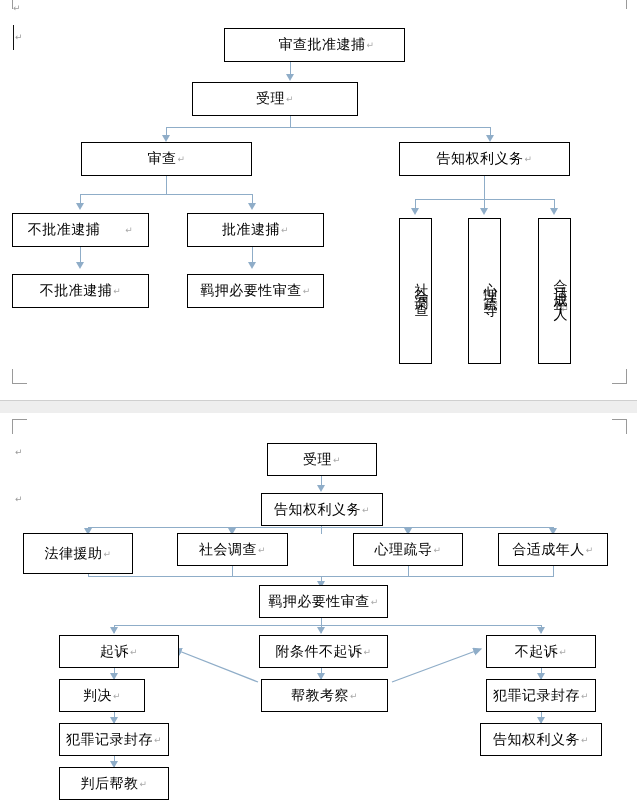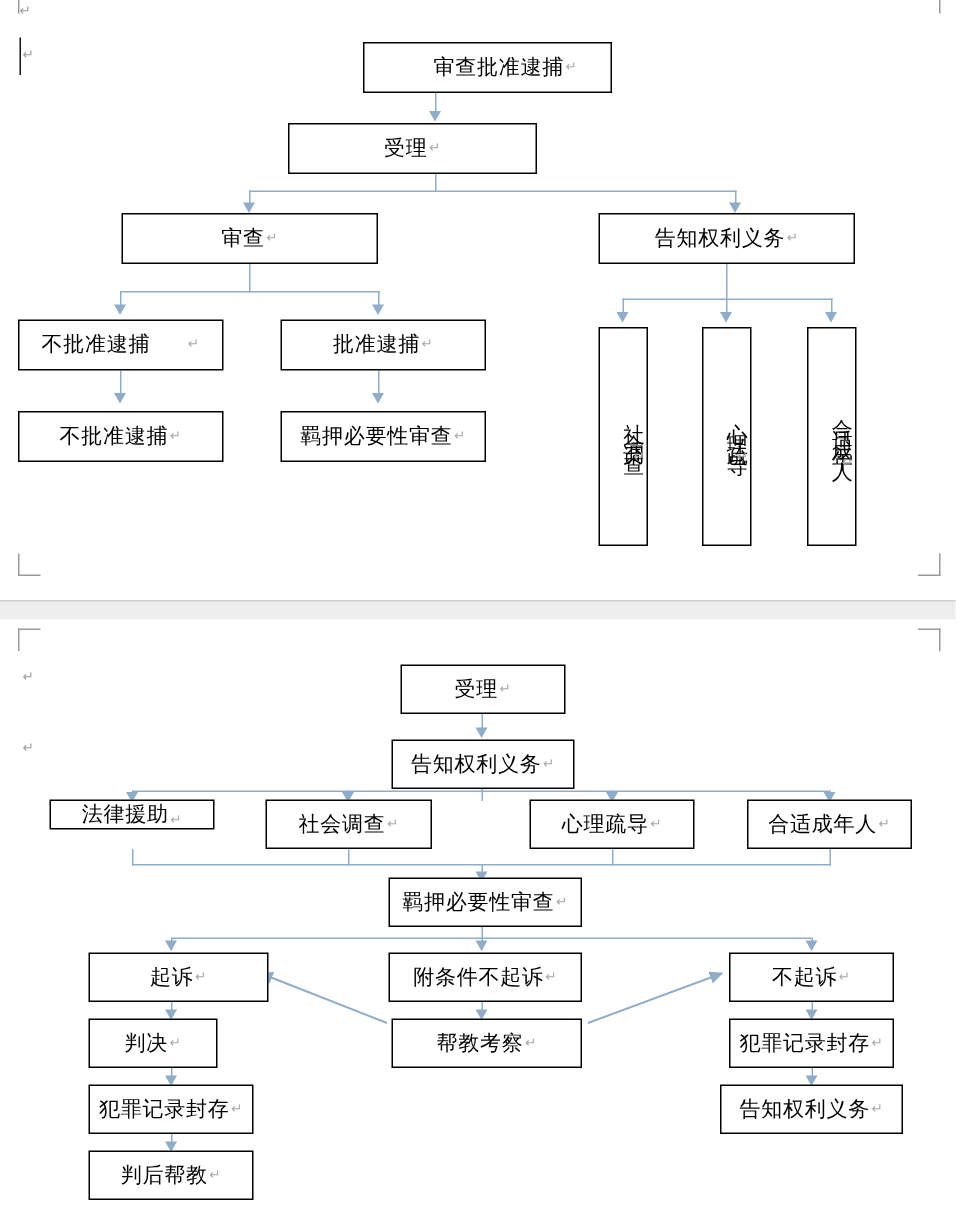--- a/index.html
+++ b/index.html
@@ -57,21 +57,21 @@
 
   <div class="crop tl" style="left:12px;top:-6px;"></div>
   <div class="crop tr" style="left:612px;top:-6px;"></div>
   <div class="crop bl" style="left:12px;top:369px;"></div>
   <div class="crop br" style="left:612px;top:369px;"></div>
 
   <div class="pilcrow" style="left:13px;top:4px;">↵</div>
   <div class="cursor" style="left:13px;top:25px;height:25px;"></div>
   <div class="pilcrow" style="left:15px;top:33px;">↵</div>
 
-  <div class="node" style="left:242px;top:28px;width:166px;height:34px;padding-left:24px;">
+  <div class="node" style="left:224px;top:28px;width:181px;height:34px;padding-left:24px;">
     <span>审查批准逮捕</span>
       <span class="mark">↵</span>
   </div>
 
   <div class="ln v" style="left:290px;top:62px;height:14px;"></div>
   <div class="arw down" style="left:286px;top:74px;"></div>
 
   <div class="node" style="left:192px;top:82px;width:166px;height:34px;">
     <span>受理</span>
       <span class="mark">↵</span>
@@ -172,21 +172,21 @@
   <div class="ln h" style="left:88px;top:527px;width:465px;"></div>
   <div class="ln v" style="left:88px;top:527px;height:7px;"></div>
   <div class="arw down" style="left:84px;top:528px;"></div>
   <div class="ln v" style="left:232px;top:527px;height:7px;"></div>
   <div class="arw down" style="left:228px;top:528px;"></div>
   <div class="ln v" style="left:408px;top:527px;height:7px;"></div>
   <div class="arw down" style="left:404px;top:528px;"></div>
   <div class="ln v" style="left:553px;top:527px;height:7px;"></div>
   <div class="arw down" style="left:549px;top:528px;"></div>
 
-  <div class="node" style="left:33px;top:533px;width:110px;height:20px;align-items:flex-end;">
+  <div class="node" style="left:23px;top:533px;width:110px;height:41px;">
     <span>法律援助</span>
       <span class="mark">↵</span>
   </div>
   <div class="node" style="left:177px;top:533px;width:111px;height:33px;">
     <span>社会调查</span>
       <span class="mark">↵</span>
   </div>
   <div class="node" style="left:353px;top:533px;width:110px;height:33px;">
     <span>心理疏导</span>
       <span class="mark">↵</span>

